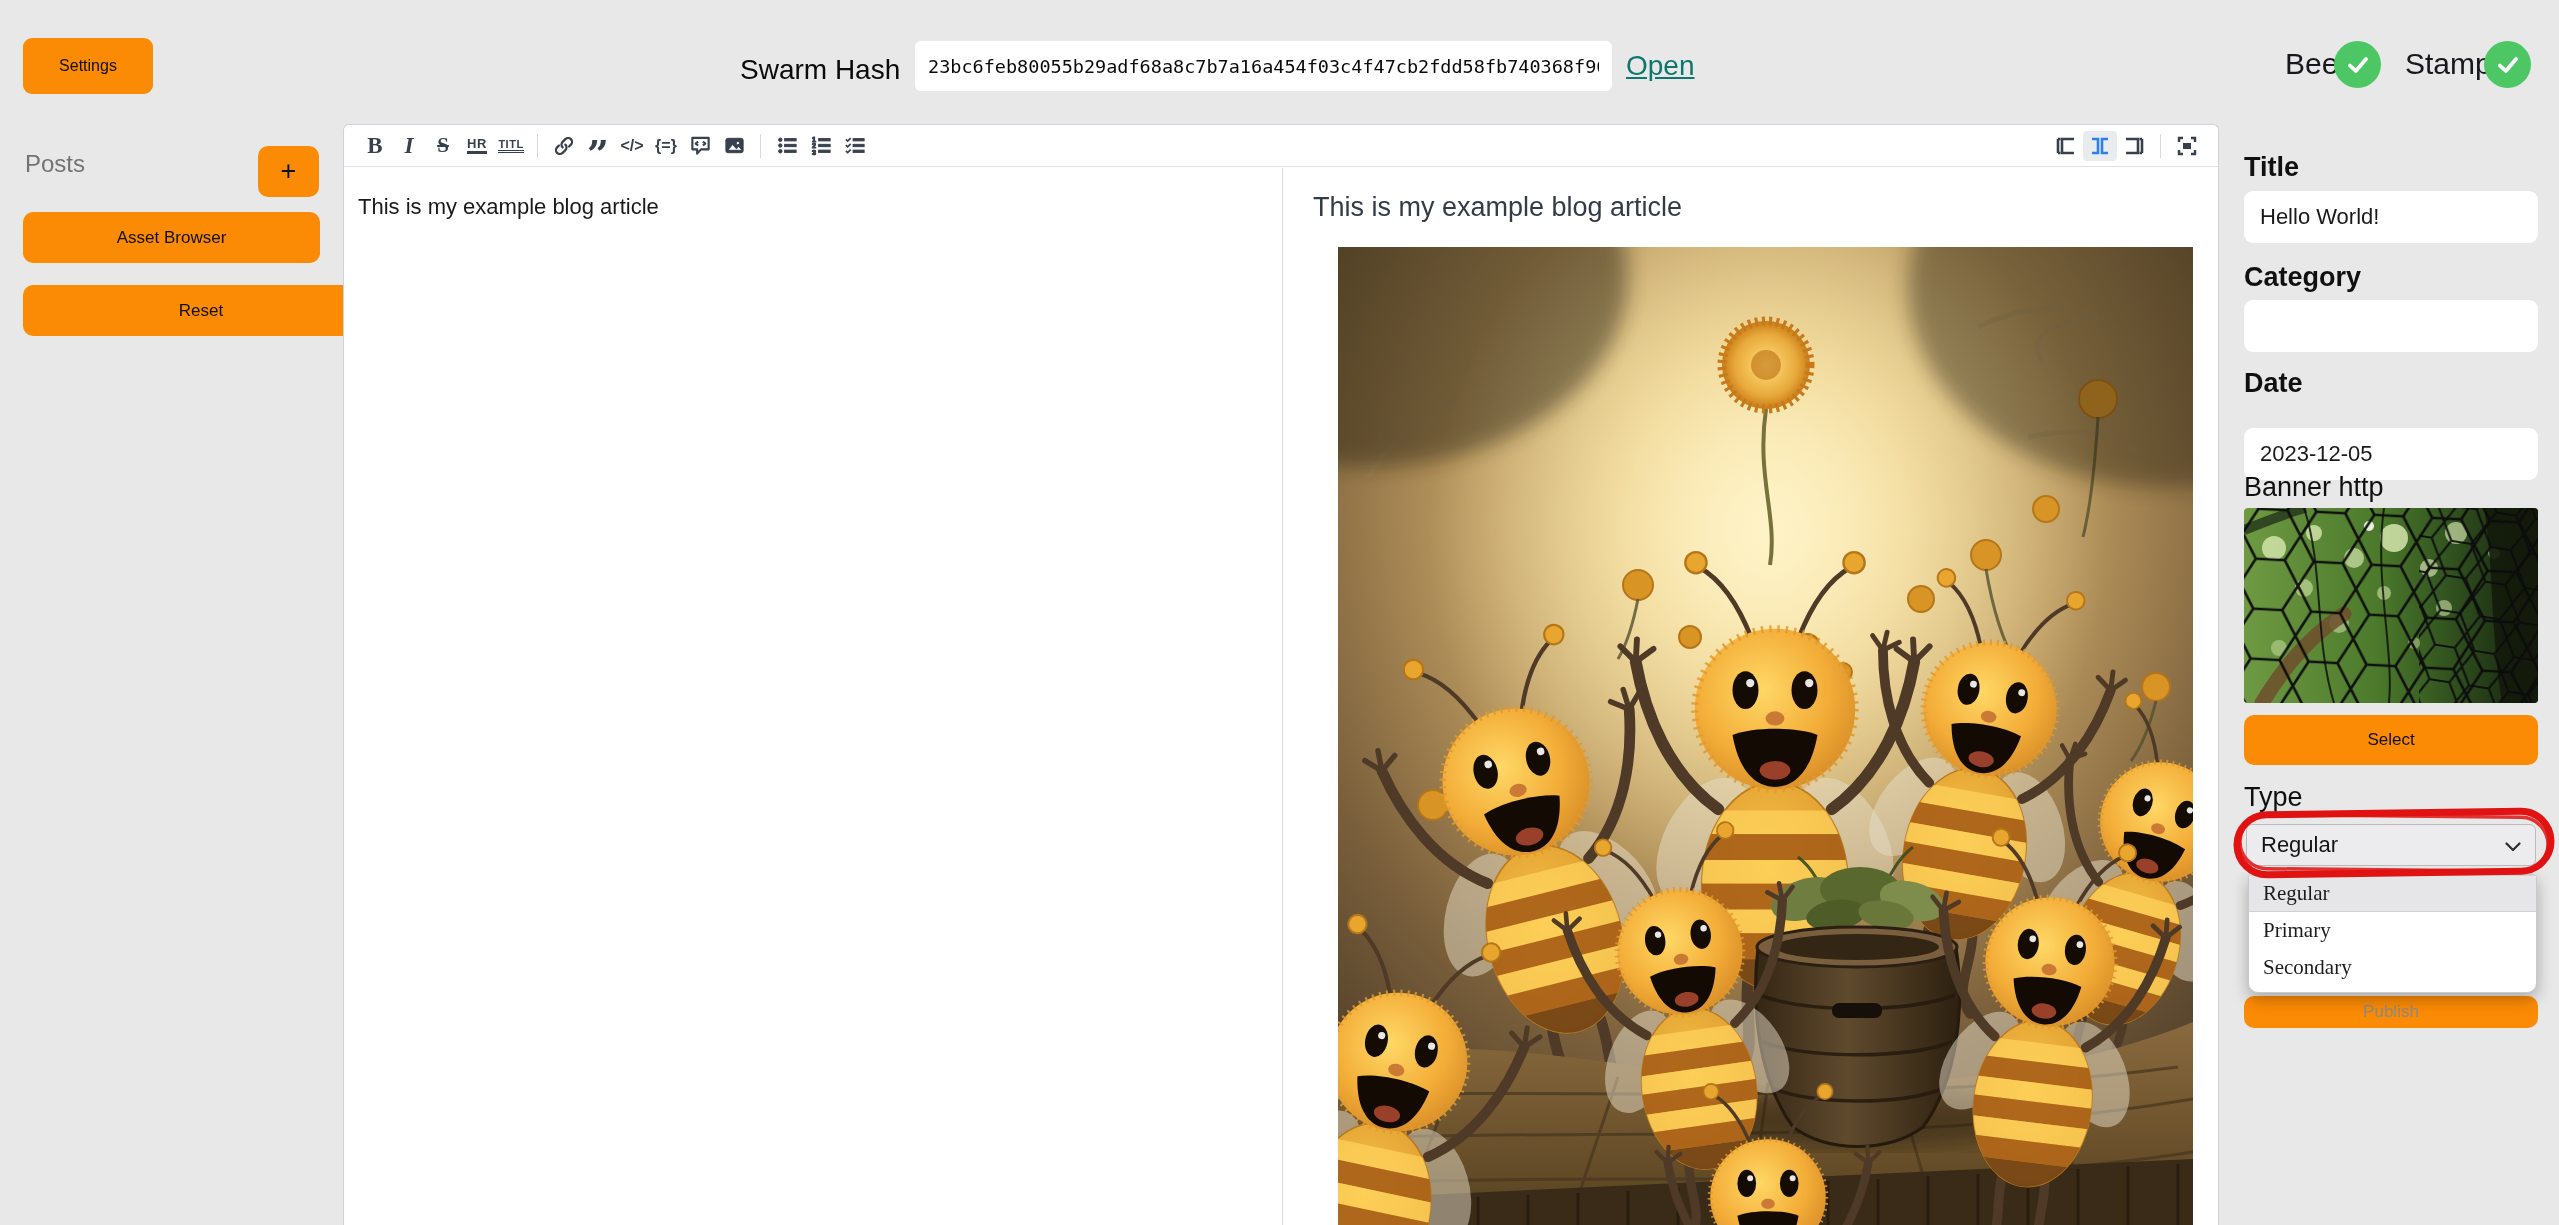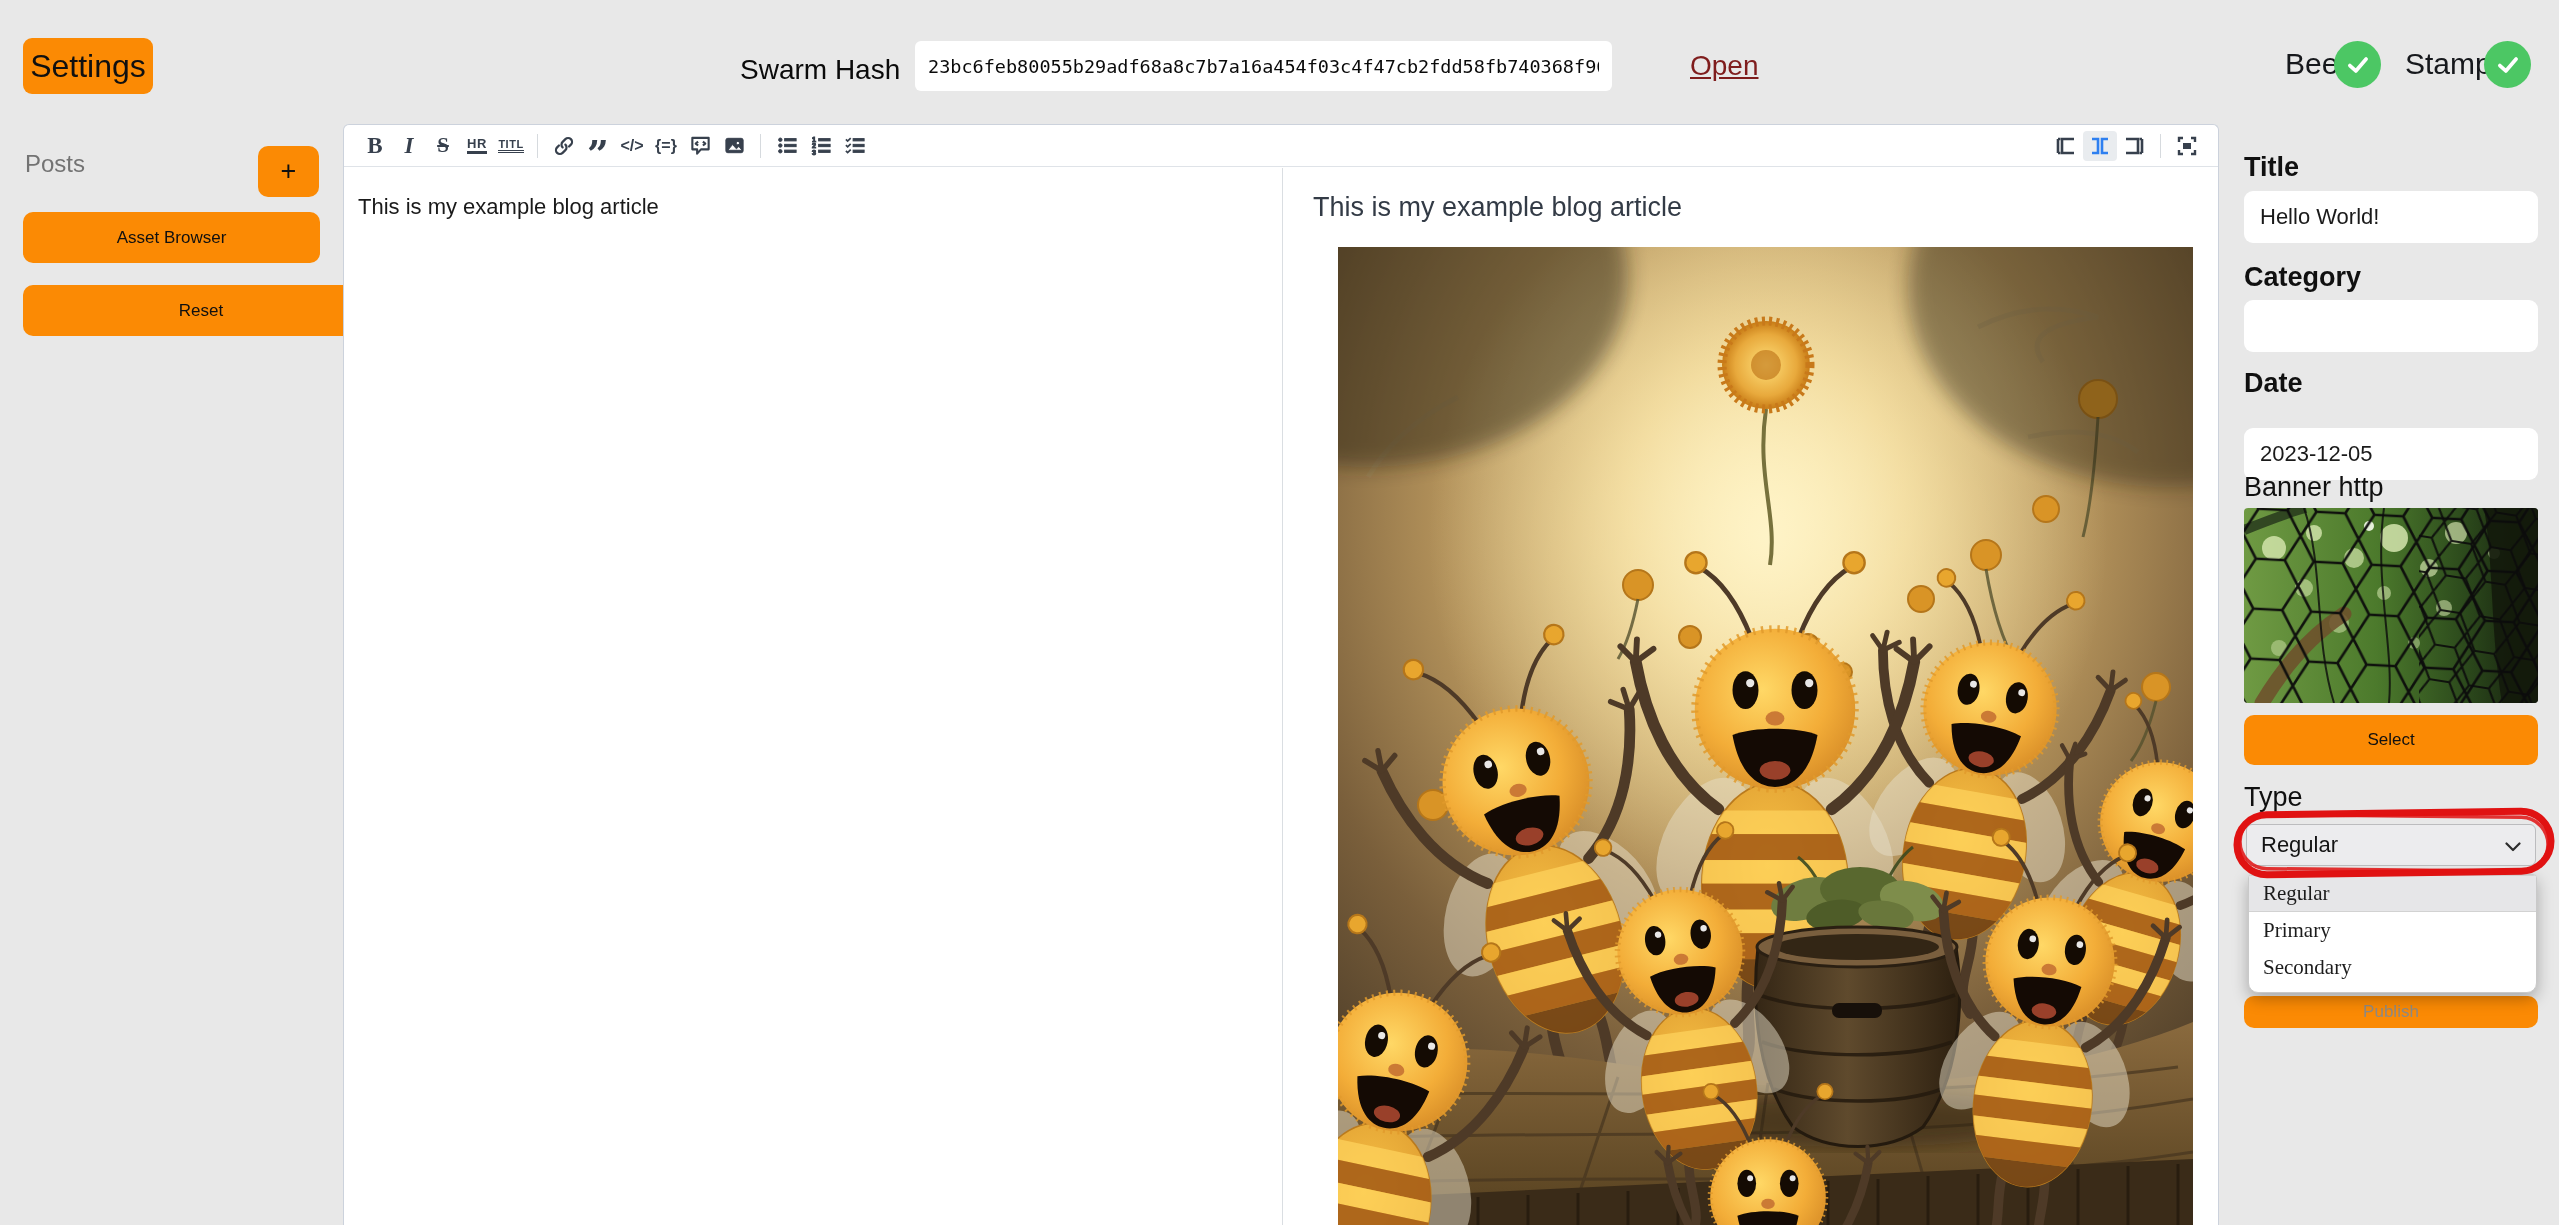--- a/index.html
+++ b/index.html
@@ -6,26 +6,26 @@
   html,body { width:2559px; height:1225px; }
   body { background:#e8e8e8; font-family:"Liberation Sans", sans-serif; color:#111; position:relative; overflow:hidden; }
   .abs { position:absolute; }
 
   
   .btn { background:#fb8a04; border:none; border-radius:10px; color:#101010;
          display:flex; align-items:center; justify-content:center; cursor:pointer;
          font-family:"Liberation Sans", sans-serif; font-size:17px; }
 
   
-  #settings-btn { left:23px; top:38px; width:130px; height:56px; border-radius:9px; font-size:32px; }
+  #settings-btn { left:23px; top:38px; width:130px; height:56px; border-radius:9px; font-size:16px; }
   #hash-label   { left:740px; top:54px; font-size:28px; font-weight:500; color:#0b0b0b; }
   #hash-input   { left:915px; top:41px; width:697px; height:50px; background:#fff; border:none; border-radius:6px;
                   font-family:"DejaVu Sans Mono","Liberation Mono",monospace; font-size:18.5px; color:#0a0a0a;
                   padding:0 13px; outline:none; }
-  #open-link    { left:1690px; top:50px; font-size:28px; color:#7f1d1d; text-decoration:underline; cursor:pointer; }
+  #open-link    { left:1626px; top:50px; font-size:28px; color:#0f766e; text-decoration:underline; cursor:pointer; }
   .status-label { top:47px; font-size:30px; color:#16181c; }
   .check-badge  { top:41px; width:47px; height:47px; border-radius:50%; background:#4cc764;
                   display:flex; align-items:center; justify-content:center; }
 
   
   #posts-label { left:25px; top:150px; font-size:24px; font-weight:500; color:#737373; }
   #add-post-btn { left:258px; top:146px; width:61px; height:51px; font-size:27px; }
   #asset-browser-btn { left:23px; top:212px; width:297px; height:51px; }
   #reset-btn { left:23px; top:285px; width:356px; height:51px; }
 

